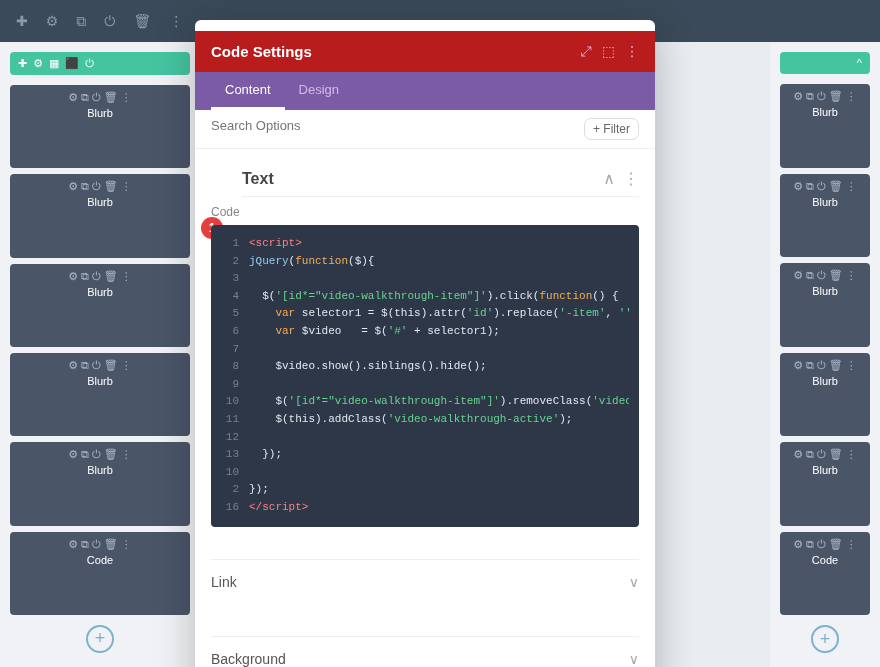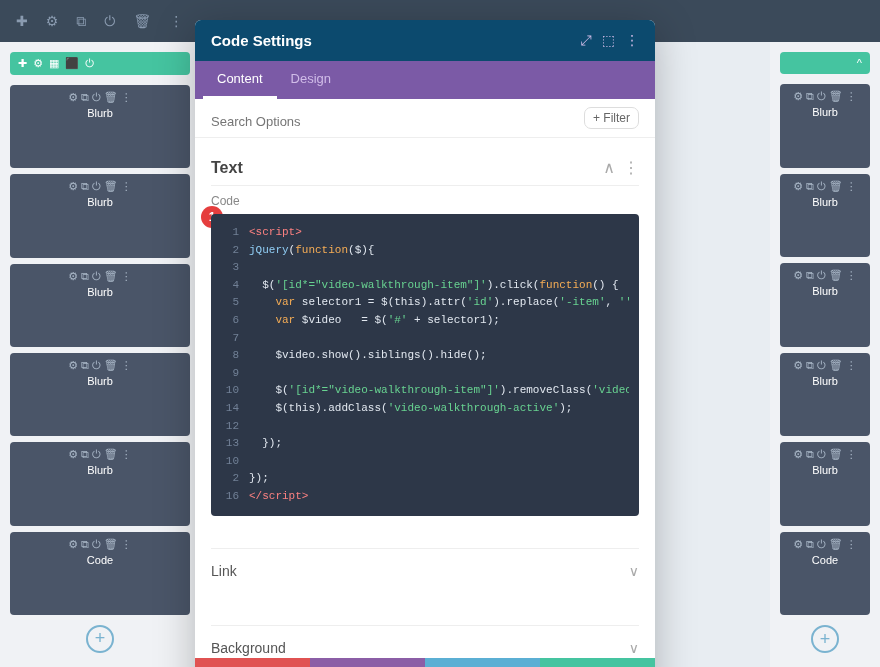--- a/index.html
+++ b/index.html
@@ -82,58 +82,59 @@
       top: 20px;
       width: 460px;
       background: #fff;
       border-radius: 6px;
       box-shadow: 0 8px 40px rgba(0,0,0,0.25);
       z-index: 10;
       overflow: hidden;
     }
 
     .modal-header {
-      background: #0c4a6e;
+      background: #b91c1c;
       padding: 12px 16px;
       display: flex;
       align-items: center;
       justify-content: space-between;
+      margin-top: 11px;
     }
     .modal-header-title {
       color: #fff;
       font-size: 15px;
       font-weight: 600;
     }
     .modal-header-icons {
       display: flex;
       gap: 10px;
       color: #d0bce8;
       font-size: 14px;
     }
 
     .modal-tabs {
       background: #7b5aa6;
       display: flex;
-      padding: 0 8px;
+      padding: 0 16px;
     }
     .modal-tab {
       color: #d0bce8;
       padding: 10px 14px;
       font-size: 13px;
       cursor: pointer;
       border-bottom: 3px solid transparent;
     }
     .modal-tab.active {
       color: #fff;
       border-bottom: 3px solid #fff;
     }
 
     .modal-search {
       display: flex;
-      align-items: flex-end;
+      align-items: flex-start;
       padding: 8px 16px;
       border-bottom: 1px solid #eee;
       gap: 24px;
     }
     .modal-search input {
       flex: 1;
       border: none;
       outline: none;
       font-size: 13px;
       color: #666;
@@ -158,20 +159,21 @@
     }
 
     
     .section-header {
       display: flex;
       align-items: center;
       justify-content: space-between;
       padding: 8px 0;
       border-bottom: 1px solid #eee;
       margin-bottom: 8px;
+      margin-left: 31px;
     }
     .section-title {
       font-size: 16px;
       font-weight: 600;
       color: #444;
     }
     .section-controls {
       display: flex;
       gap: 8px;
       color: #aaa;
@@ -409,21 +411,21 @@
           <span class="ln">1</span>
           <span class="ln">2</span>
           <span class="ln">3</span>
           <span class="ln">4</span>
           <span class="ln">5</span>
           <span class="ln">6</span>
           <span class="ln">7</span>
           <span class="ln">8</span>
           <span class="ln">9</span>
           <span class="ln">10</span>
-          <span class="ln">14</span>
+          <span class="ln">11</span>
           <span class="ln">12</span>
           <span class="ln">13</span>
           <span class="ln">10</span>
           <span class="ln">2</span>
           <span class="ln">16</span>
         </div>
         <div class="code-content"><span class="tag">&lt;script&gt;</span>
 <span class="fn">jQuery</span>(<span class="kw">function</span>($){
 
   $(<span class="str">'[id*="video-walkthrough-item"]'</span>).click(<span class="kw">function</span>() {

